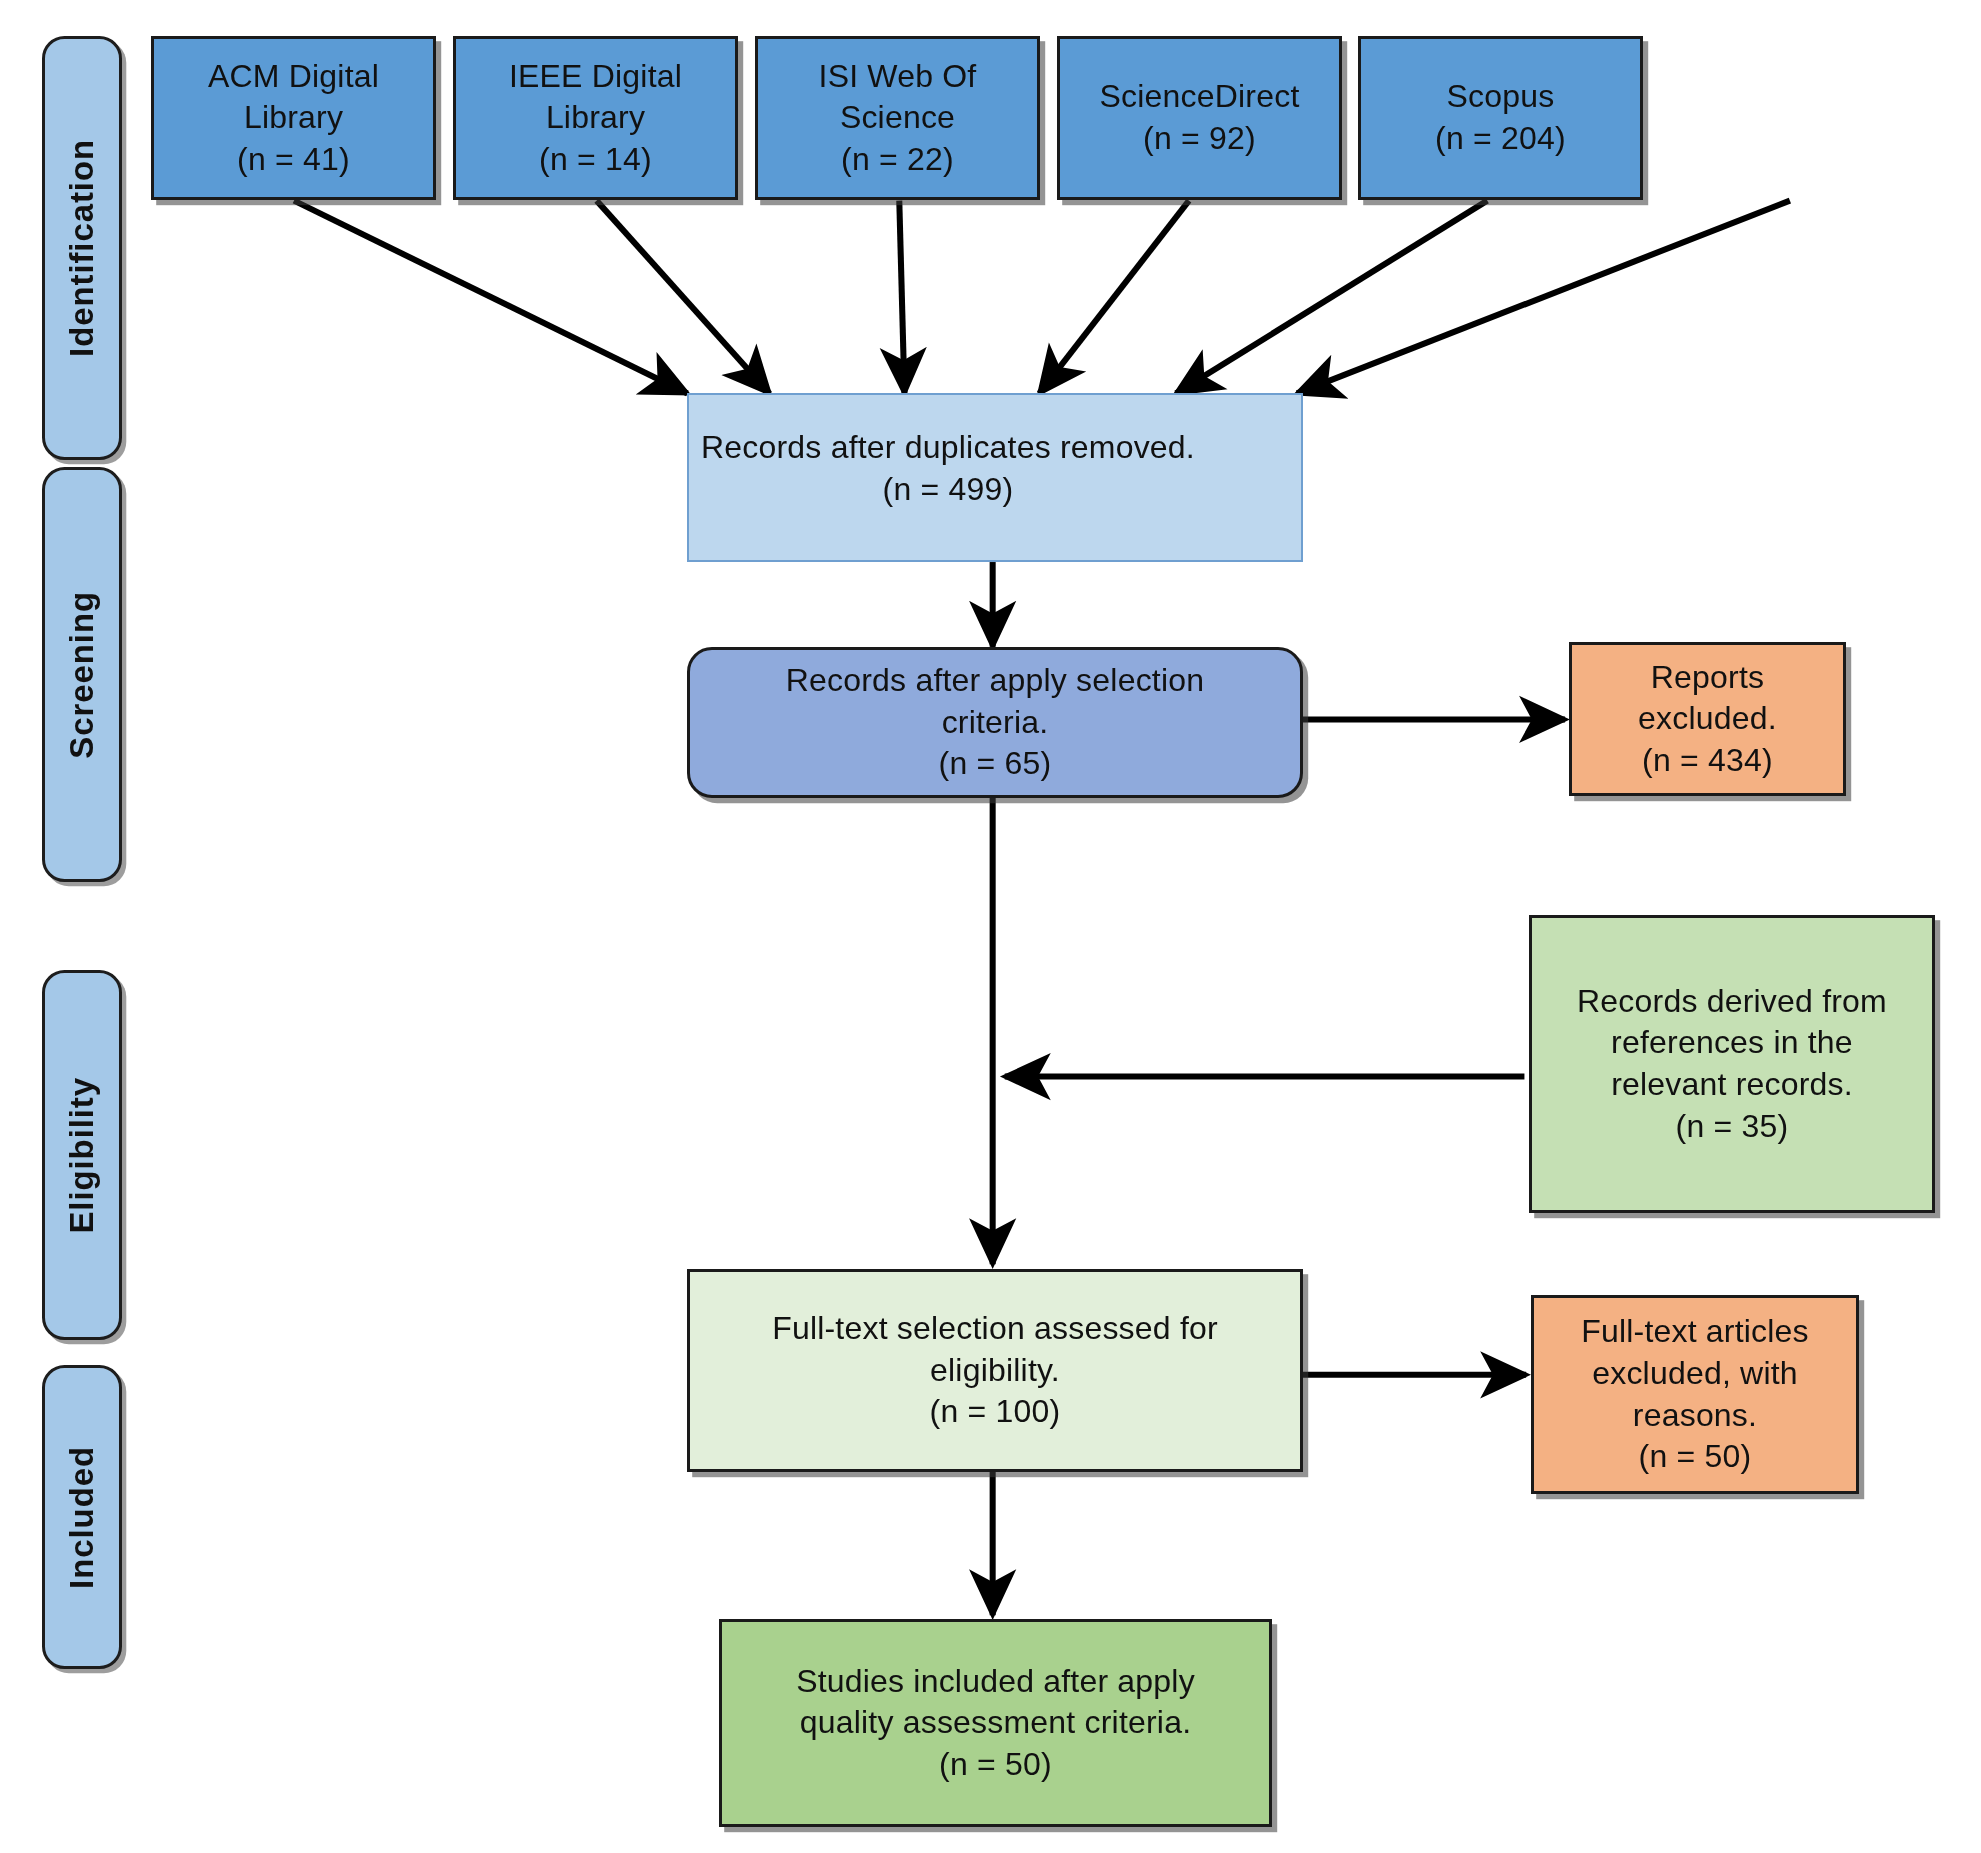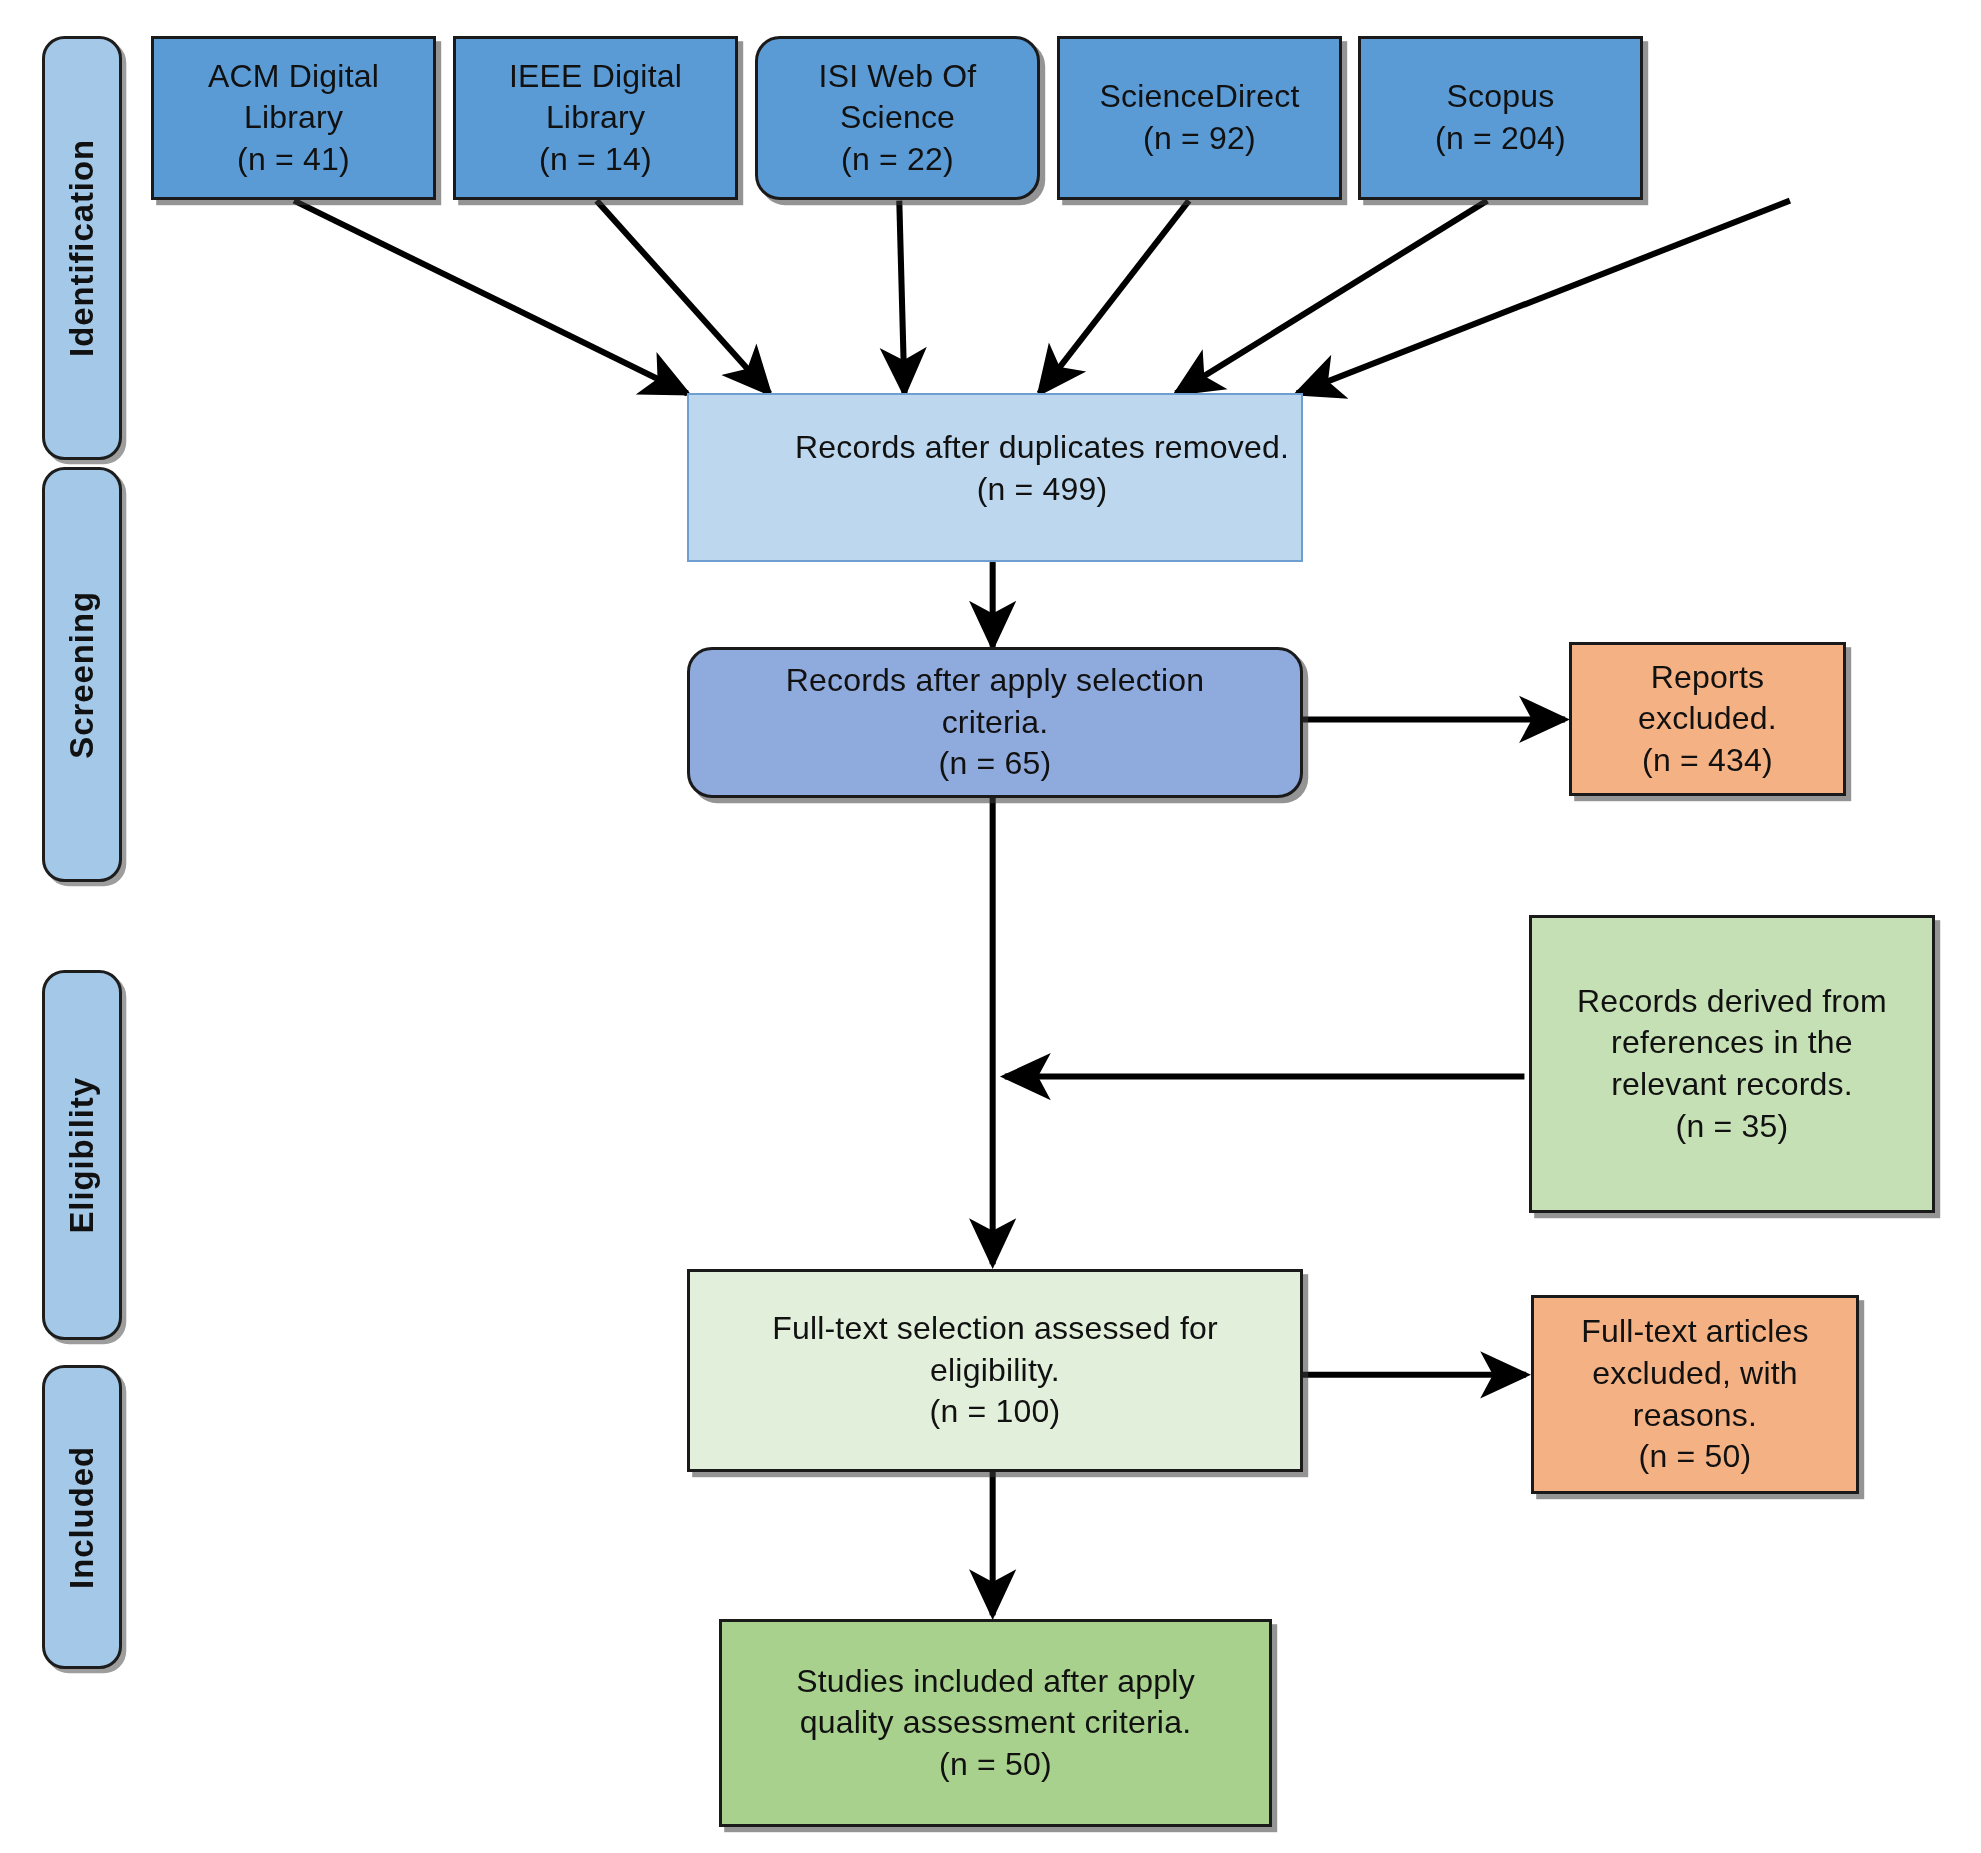--- a/index.html
+++ b/index.html
@@ -29,21 +29,21 @@
     letter-spacing: 0.2px;
     white-space: pre-line;
     box-shadow: 5.2px 5.2px 0 rgba(60,60,60,0.55);
   }
   .node .txt {
     display: block;
     padding: 0 12px;
   }
   
   .v-center { display: flex; align-items: center; justify-content: center; }
-  .v-top    { display: flex; align-items: flex-start; justify-content: flex-end; padding-left: 8px; }
+  .v-top    { display: flex; align-items: flex-start; justify-content: flex-start; }
 
   
   .stage {
     position: absolute;
     box-sizing: border-box;
     background: #a4c8e8;
     border: 3.5px solid #1d1d1d;
     border-radius: 22.5px;
     box-shadow: 4.3px 4.3px 0 rgba(60,60,60,0.5);
     display: flex;
@@ -119,21 +119,21 @@
   <div class="node v-center" style="left:151px; top:36px; width:285px; height:164px; background:#5b9bd5;">
     <span class="txt">ACM Digital
 Library
 (n = 41)</span>
   </div>
   <div class="node v-center" style="left:453px; top:36px; width:285px; height:164px; background:#5b9bd5;">
     <span class="txt">IEEE Digital
 Library
 (n = 14)</span>
   </div>
-  <div class="node v-center" style="left:755px; top:36px; width:285px; height:164px; background:#5b9bd5;border-radius:25px;">
+  <div class="node v-center" style="left:755px; top:36px; width:285px; height:164px; background:#5b9bd5;">
     <span class="txt">ISI Web Of
 Science
 (n = 22)</span>
   </div>
   <div class="node v-center" style="left:1057px; top:36px; width:285px; height:164px; background:#5b9bd5;">
     <span class="txt">ScienceDirect
 (n = 92)</span>
   </div>
   <div class="node v-center" style="left:1358px; top:36px; width:285px; height:164px; background:#5b9bd5;">
     <span class="txt">Scopus

